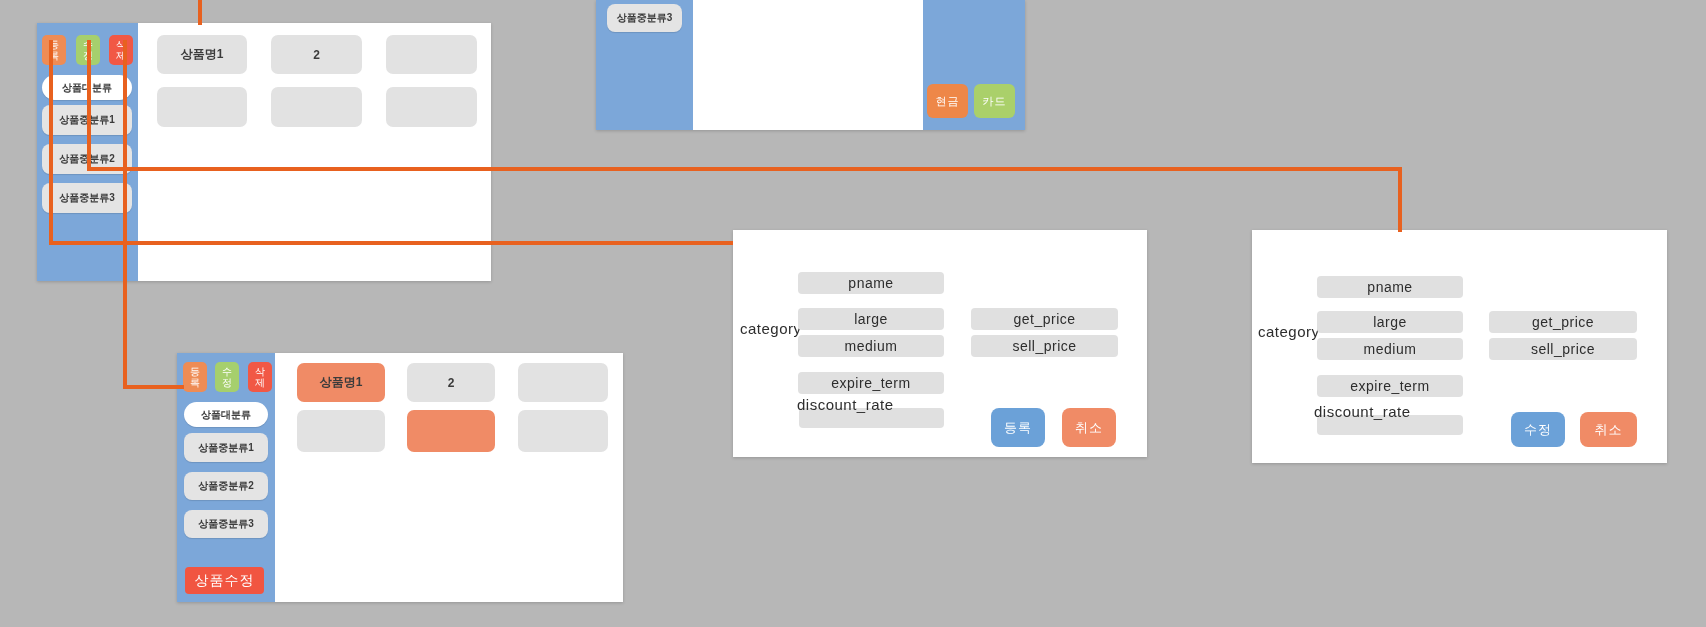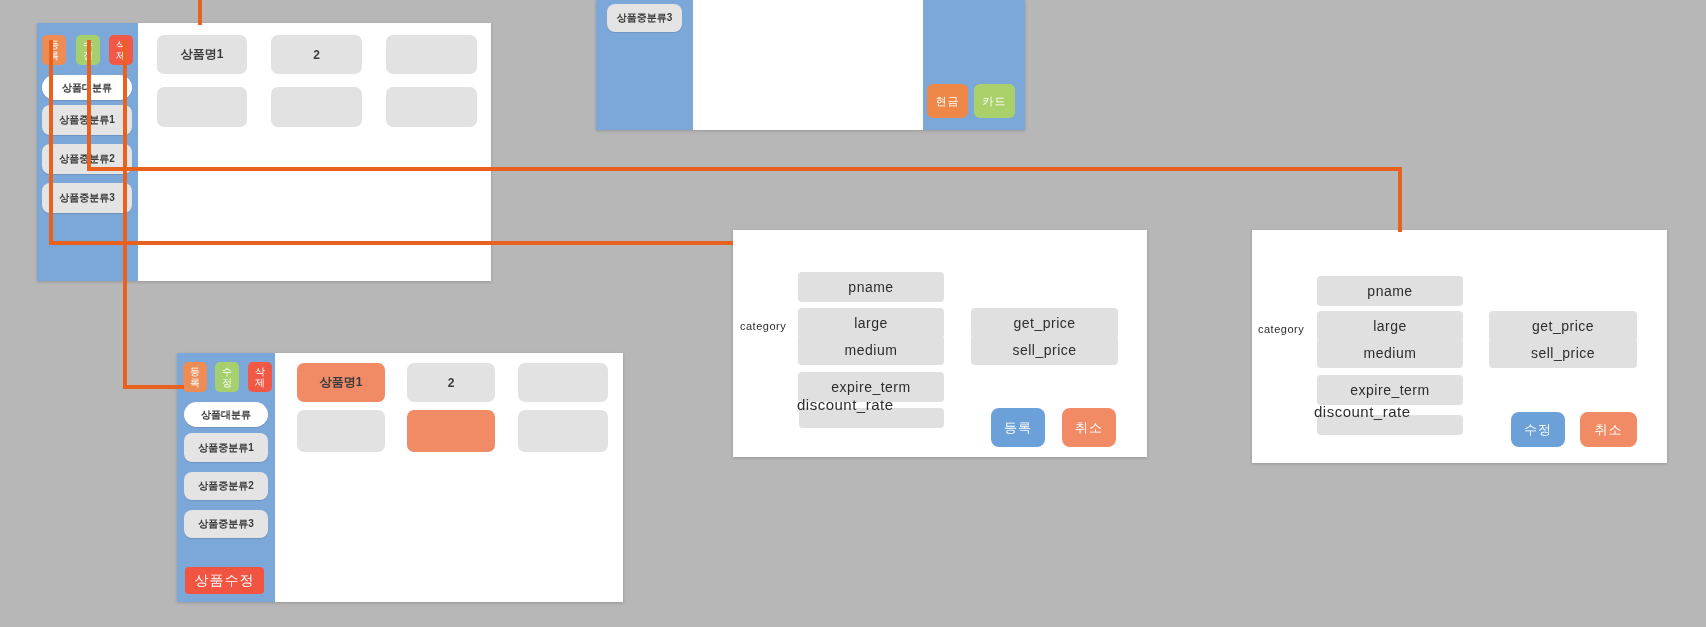--- a/index.html
+++ b/index.html
@@ -23,24 +23,24 @@
 
   .cell{position:absolute;background:var(--cell-gray,#e2e2e2);border-radius:7px;display:flex;
     align-items:center;justify-content:center;font-size:12px;font-weight:600;color:#3b3b3b;}
   .cell.sel{background:var(--salmon,#f08b66);}
 
   .hdr{position:absolute;left:0;top:0;right:0;height:26px;display:flex;align-items:center;
     padding-left:29px;box-sizing:border-box;color:#fff;font-size:13px;font-weight:bold;letter-spacing:1px;}
   .hdr.orange{background:var(--orange-hdr,#f09257);}
   .hdr.blue{background:var(--blue-hdr,#75a8db);}
 
-  .field{position:absolute;height:30px;background:var(--field-gray,#e0e0e0);border-radius:4px;
+  .field{position:absolute;height:22px;background:var(--field-gray,#e0e0e0);border-radius:4px;
     display:flex;align-items:center;justify-content:center;font-size:14px;color:#2d2d2d;letter-spacing:.5px;}
   .float-label{position:absolute;font-size:15px;color:#2d2d2d;letter-spacing:.5px;white-space:nowrap;}
-  .cat-label{position:absolute;font-size:11px;color:#2d2d2d;letter-spacing:.5px;}
+  .cat-label{position:absolute;font-size:15px;color:#2d2d2d;letter-spacing:.5px;}
 
   .btn{position:absolute;border-radius:8px;color:#fff;display:flex;align-items:center;
     justify-content:center;font-size:13px;letter-spacing:1px;cursor:pointer;}
   .btn.blue{background:var(--blue-btn,#6ba1d8);}
   .btn.salmon{background:var(--salmon,#f08b66);}
   .btn.red{background:var(--red-btn2,#f15541);font-size:14px;}
 
   .blue-col{position:absolute;top:0;bottom:0;background:var(--blue-panel,#7ca7d9);}
   .line{position:absolute;background:var(--connector,#e8611f);z-index:5;}
 </style>

